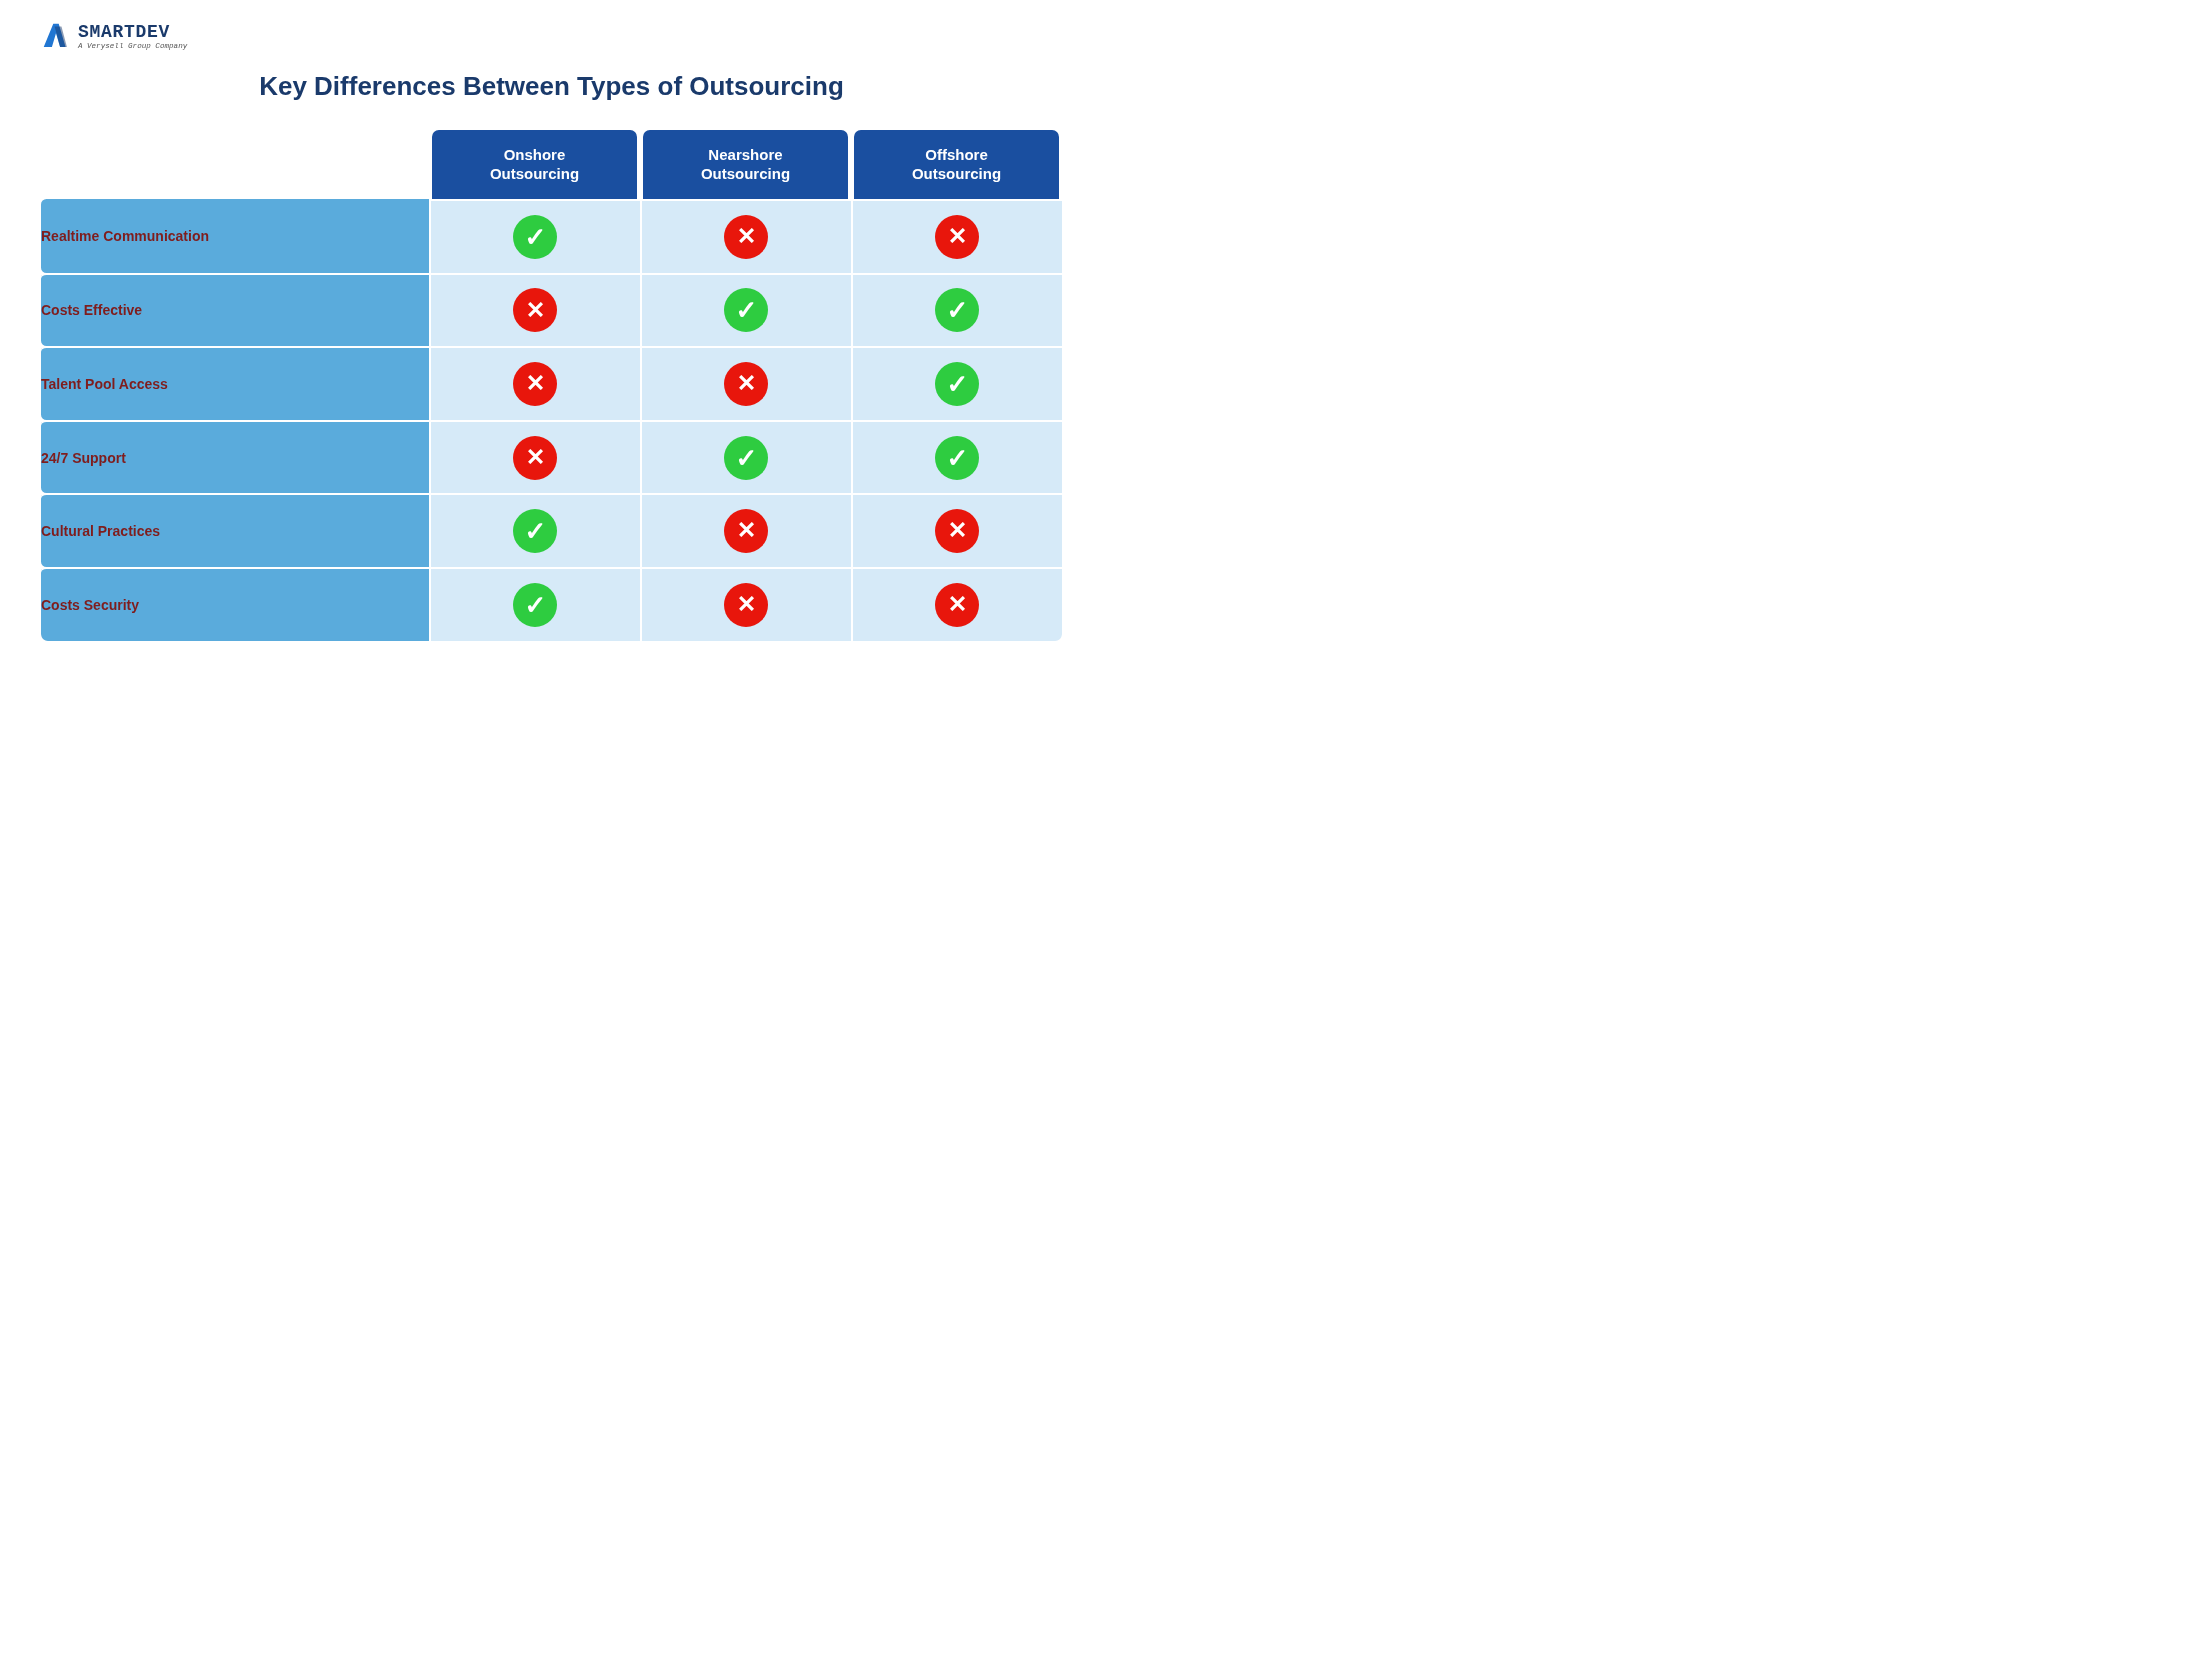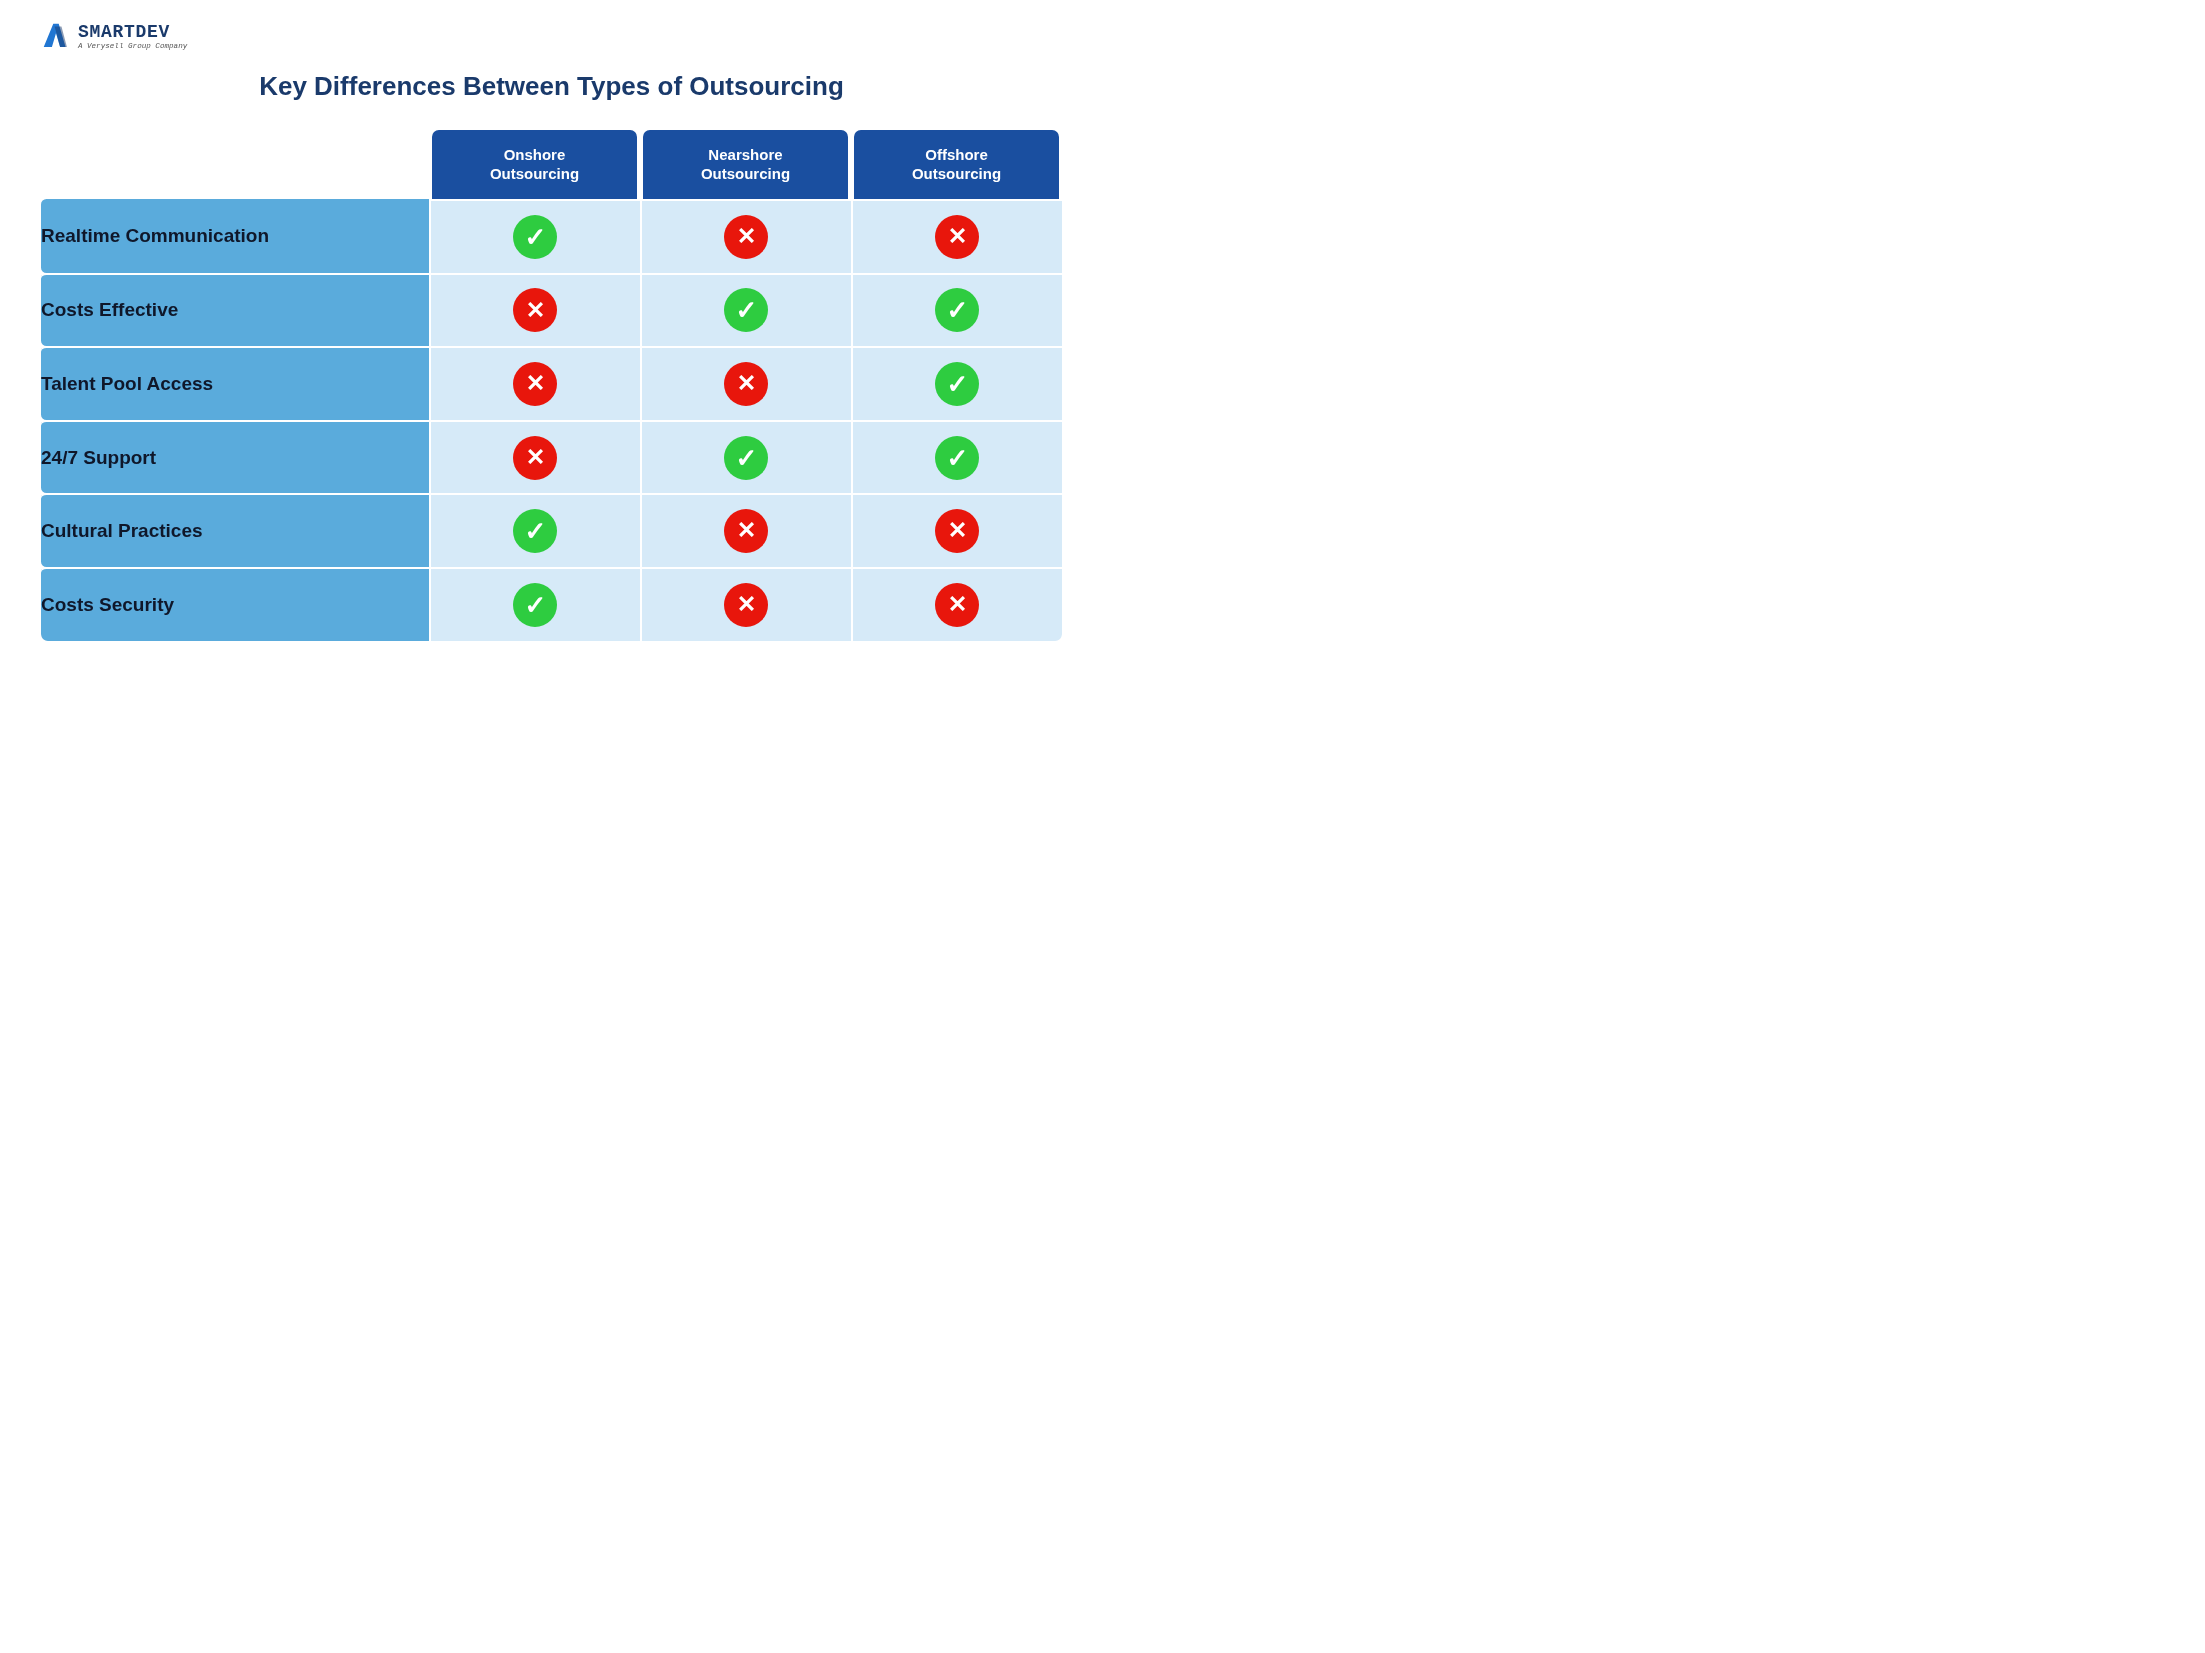--- a/index.html
+++ b/index.html
@@ -100,22 +100,22 @@
     }
 
     
     .data-row td {
       padding: 0;
       vertical-align: middle;
     }
 
     .row-label {
       background: #5aabdc;
-      color: #0f172a;
-      font-size: 19px;
+      color: #7f1d1d;
+      font-size: 14px;
       font-weight: 800;
       padding: 19.3px 20.7px;
       border-top: 2.1px solid #ffffff;
       border-radius: 5.5px 0 0 5.5px;
     }
 
     .data-row:first-of-type .row-label {
       border-top: none;
     }
 

